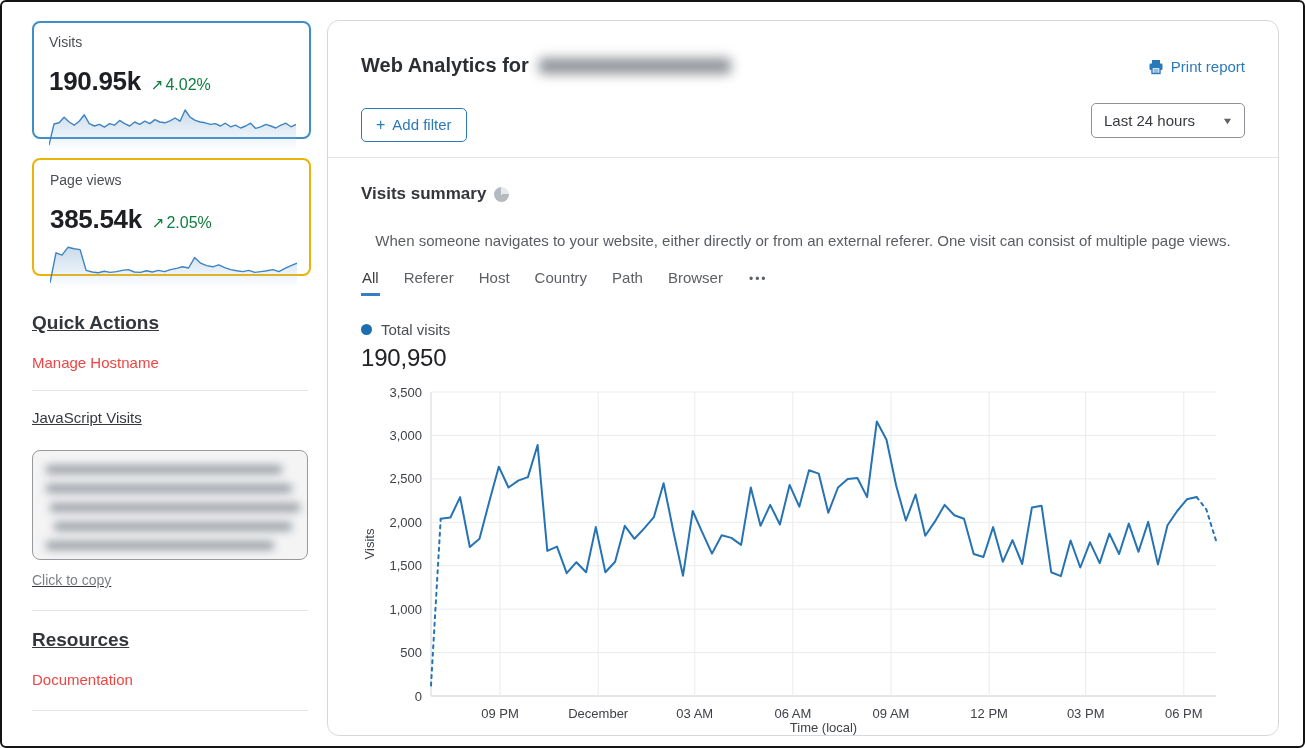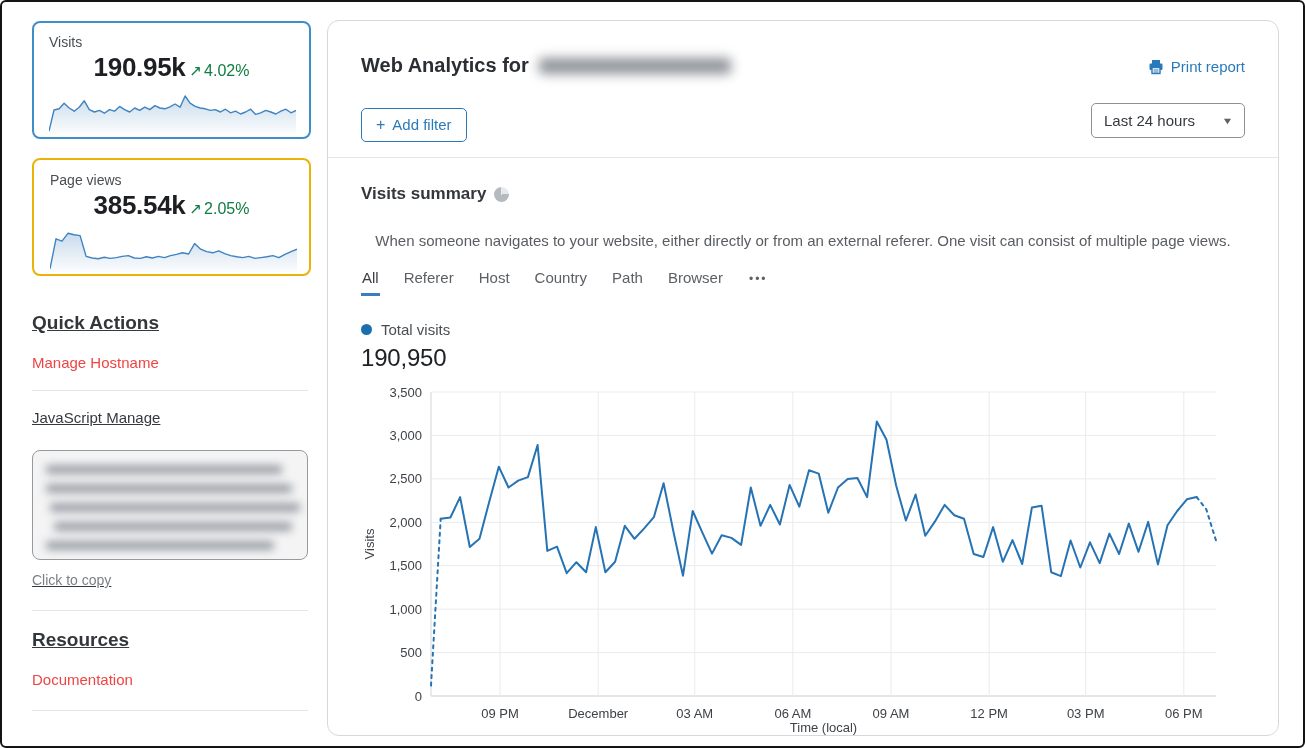--- a/index.html
+++ b/index.html
@@ -5,21 +5,21 @@
   * { box-sizing: border-box; margin: 0; padding: 0; }
   html,body { background:#fff; font-family:"Liberation Sans","DejaVu Sans",sans-serif; color:#36393f; }
   .frame { position:relative; width:1305px; height:748px; border:2px solid #141414; border-radius:6px; background:#fff; overflow:hidden; }
 
   
   .sidebar { position:absolute; left:30px; top:19px; width:279px; }
   .metric-card { width:279px; height:118px; border:2px solid #eab308; border-radius:8px; padding:12px 16px 2px; background:#fff; cursor:pointer; }
   .metric-card.selected { border:2px solid #3e8ec8; padding:11px 15px 9px; }
   .metric-card + .metric-card { margin-top:19px; }
   .metric-label { font-size:14px; color:#4a4e53; }
-  .metric-row { display:flex; align-items:baseline; gap:4px; margin-top:2px;justify-content:center; }
+  .metric-row { display:flex; align-items:baseline; gap:10px; margin-top:16px; }
   .metric-value { font-size:26px; font-weight:700; color:#1d1f23; letter-spacing:-.3px; }
   .trend { font-size:16px; color:#0e7d3f; font-weight:400; }
   .trend .arrow { font-size:15px; margin-right:2px; }
   .spark { display:block; margin-top:4px; }
 
   .side-section { margin-top:36px; width:276px;text-decoration:underline; }
   .side-h2 { font-size:19px; font-weight:700; color:#33363a; }
   .side-link { display:inline-block; margin-top:20px; font-size:15px; color:#ef4444; text-decoration:none; cursor:pointer; }
   .divider { border:none; border-top:1px solid #e4e6e8; margin:18px 0; }
   .snippet-label { font-size:15px; color:#36393f; margin-top:2px; }
@@ -93,21 +93,21 @@
           </defs>
           <path d="M0,48 L0.0,43.8 L6.0,13.8 L12.0,16.2 L18.1,8.2 L24.1,9.8 L30.1,10.6 L36.1,31.4 L42.2,33.0 L48.2,33.8 L54.2,32.2 L60.2,33.4 L66.3,32.6 L72.3,31.4 L78.3,30.6 L84.3,33.0 L90.4,33.4 L96.4,31.8 L102.4,33.0 L108.4,31.4 L114.5,32.6 L120.5,30.6 L126.5,29.4 L132.5,27.8 L138.6,29.0 L144.6,18.6 L150.6,24.2 L156.6,26.6 L162.7,27.8 L168.7,25.8 L174.7,28.6 L180.7,30.6 L186.8,31.8 L192.8,32.6 L198.8,31.4 L204.8,33.4 L210.9,32.6 L216.9,31.8 L222.9,30.6 L228.9,32.6 L235.0,29.4 L241.0,26.6 L247.0,24.2 L247,48 Z" fill="url(#grad-pageviews)" stroke="none"></path>
           <path d="M0.0,43.8 L6.0,13.8 L12.0,16.2 L18.1,8.2 L24.1,9.8 L30.1,10.6 L36.1,31.4 L42.2,33.0 L48.2,33.8 L54.2,32.2 L60.2,33.4 L66.3,32.6 L72.3,31.4 L78.3,30.6 L84.3,33.0 L90.4,33.4 L96.4,31.8 L102.4,33.0 L108.4,31.4 L114.5,32.6 L120.5,30.6 L126.5,29.4 L132.5,27.8 L138.6,29.0 L144.6,18.6 L150.6,24.2 L156.6,26.6 L162.7,27.8 L168.7,25.8 L174.7,28.6 L180.7,30.6 L186.8,31.8 L192.8,32.6 L198.8,31.4 L204.8,33.4 L210.9,32.6 L216.9,31.8 L222.9,30.6 L228.9,32.6 L235.0,29.4 L241.0,26.6 L247.0,24.2" fill="none" stroke="#3f83c0" stroke-width="1.4" stroke-linejoin="round"></path>
         </svg>
     </div>
 
     <section class="side-section">
       <h2 class="side-h2">Quick Actions</h2>
       <a class="side-link">Manage Hostname</a>
       <hr class="divider">
-      <div class="snippet-label">JavaScript Manage</div>
+      <div class="snippet-label">JavaScript Visits</div>
       <div class="snippet-box">
         <div class="blur-line" style="width:236px"></div>
         <div class="blur-line" style="width:246px"></div>
         <div class="blur-line" style="width:250px;margin-left:4px"></div>
         <div class="blur-line" style="width:238px;margin-left:8px"></div>
         <div class="blur-line" style="width:228px"></div>
       </div>
       <div class="copy-hint">Click to copy</div>
       <hr class="divider" style="margin-top:22px">
       <h2 class="side-h2">Resources</h2>

